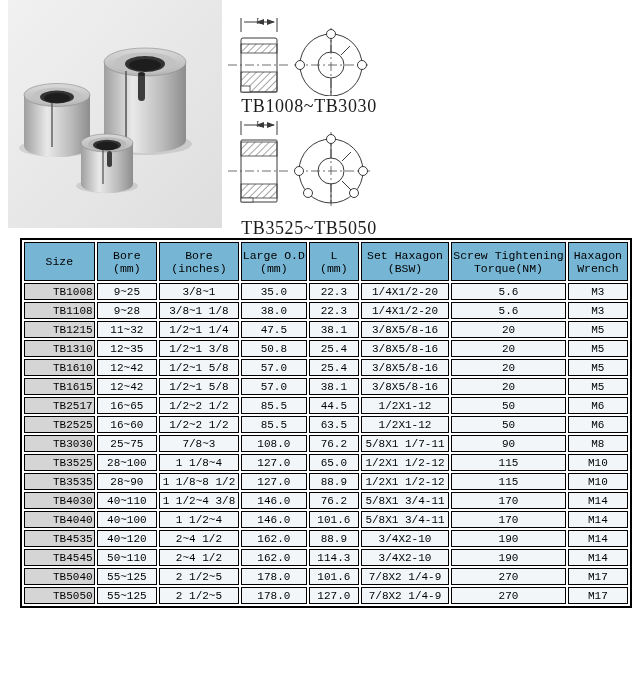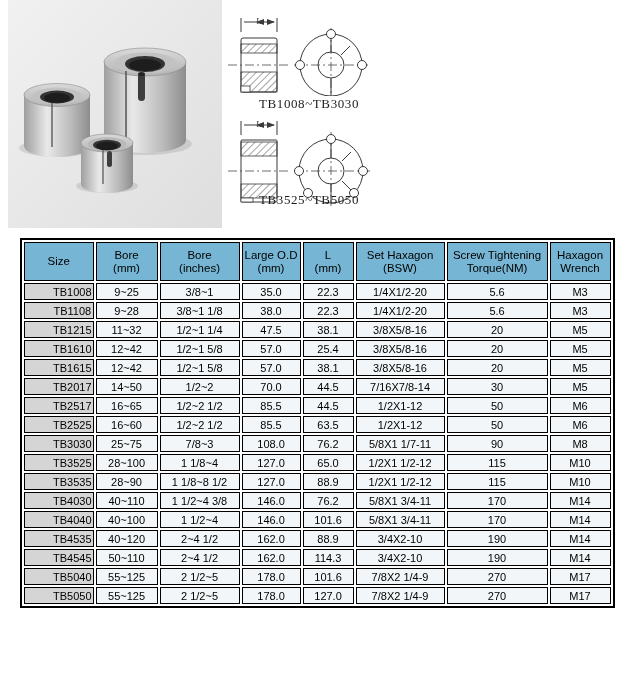--- a/index.html
+++ b/index.html
@@ -7,32 +7,32 @@
     position:relative; width:632px; height:688px; background:#fff;
     font-family:"Liberation Sans", sans-serif; overflow:hidden;
   }
   
   .photo { position:absolute; left:8px; top:0; width:214px; height:228px; }
   
   .diagrams { position:absolute; left:224px; top:12px; width:190px; height:212px; }
   .diagram-svg { position:absolute; left:0; }
   .dlabel {
     position:absolute; left:0; width:170px; text-align:center;
-    font-family:"Liberation Serif", serif; font-size:13px; letter-spacing:0.6px;
+    font-family:"Liberation Serif", serif; font-size:18px; letter-spacing:0.6px;
     color:#1c1c1c; white-space:nowrap;
   }
   .dlabel.one { top:84px; }
-  .dlabel.two { top:180px; }
+  .dlabel.two { top:206px; }
   .drawline { stroke:#3a3a3a; stroke-width:1; fill:none; }
   .centerline { stroke:#4a4a4a; stroke-width:0.8; stroke-dasharray:9 3 2 3; fill:none; }
   
   table.spec {
     position:absolute; left:20px; top:238px;
     border-collapse:separate; border-spacing:2px;
-    border:2px solid #000; background:#fff; table-layout:fixed;
+    border:2px solid #000; background:#fff; table-layout:fixed;font-family:Liberation Mono, monospace;
   }
   th, td {
     box-sizing:border-box; border:1px solid #000;
     text-align:center; vertical-align:middle;
     white-space:nowrap; overflow:hidden; color:#000;
   }
   th {
     background:var(--header-bg,#76b6d4); font-weight:normal;
     font-size:11.5px; line-height:13px; height:39px; padding:2px 1px;
   }
@@ -241,50 +241,50 @@
           <td class="size">TB1215</td>
           <td>11~32</td>
           <td>1/2~1 1/4</td>
           <td>47.5</td>
           <td>38.1</td>
           <td>3/8X5/8-16</td>
           <td>20</td>
           <td>M5</td>
         </tr>
         <tr>
+          <td class="size">TB1310</td>
+          <td>12~35</td>
+          <td>1/2~1 3/8</td>
+          <td>50.8</td>
+          <td>25.4</td>
+          <td>3/8X5/8-16</td>
+          <td>20</td>
+          <td>M5</td>
+        </tr>
+        <tr>
           <td class="size">TB1610</td>
           <td>12~42</td>
           <td>1/2~1 5/8</td>
           <td>57.0</td>
           <td>25.4</td>
           <td>3/8X5/8-16</td>
           <td>20</td>
           <td>M5</td>
         </tr>
         <tr>
           <td class="size">TB1615</td>
           <td>12~42</td>
           <td>1/2~1 5/8</td>
           <td>57.0</td>
           <td>38.1</td>
           <td>3/8X5/8-16</td>
           <td>20</td>
           <td>M5</td>
         </tr>
         <tr>
-          <td class="size">TB2017</td>
-          <td>14~50</td>
-          <td>1/2~2</td>
-          <td>70.0</td>
-          <td>44.5</td>
-          <td>7/16X7/8-14</td>
-          <td>30</td>
-          <td>M5</td>
-        </tr>
-        <tr>
           <td class="size">TB2517</td>
           <td>16~65</td>
           <td>1/2~2 1/2</td>
           <td>85.5</td>
           <td>44.5</td>
           <td>1/2X1-12</td>
           <td>50</td>
           <td>M6</td>
         </tr>
         <tr>

